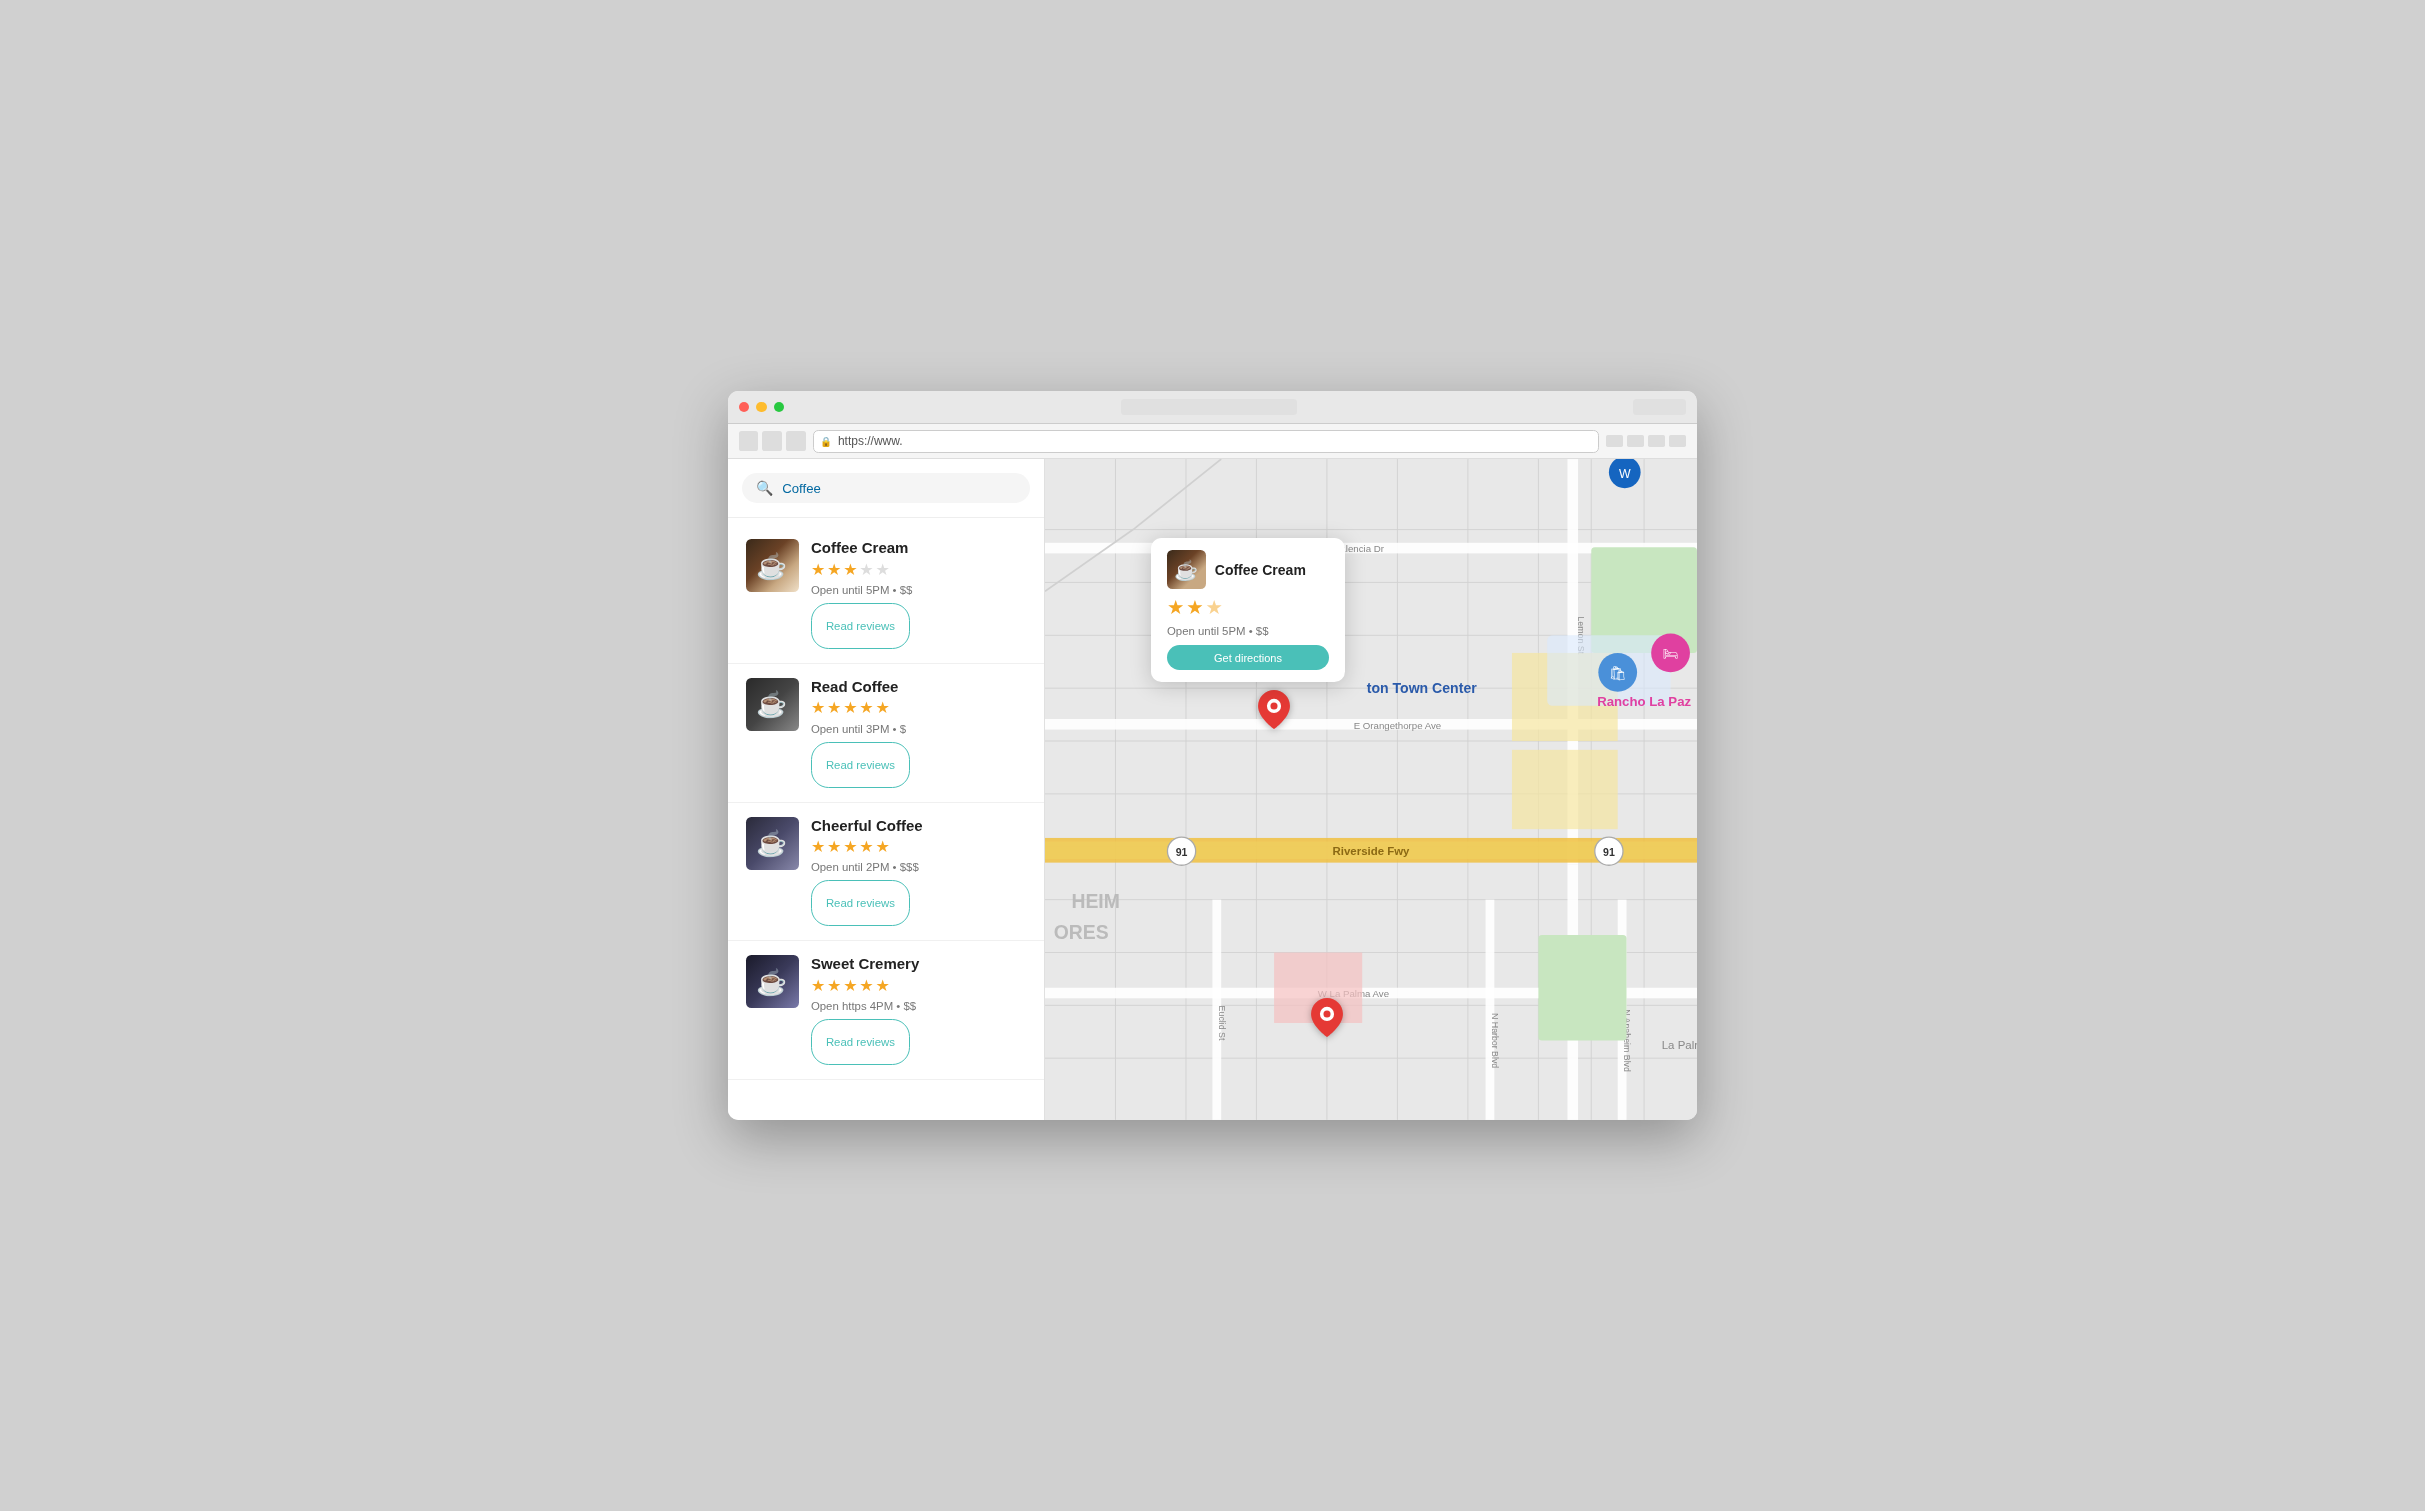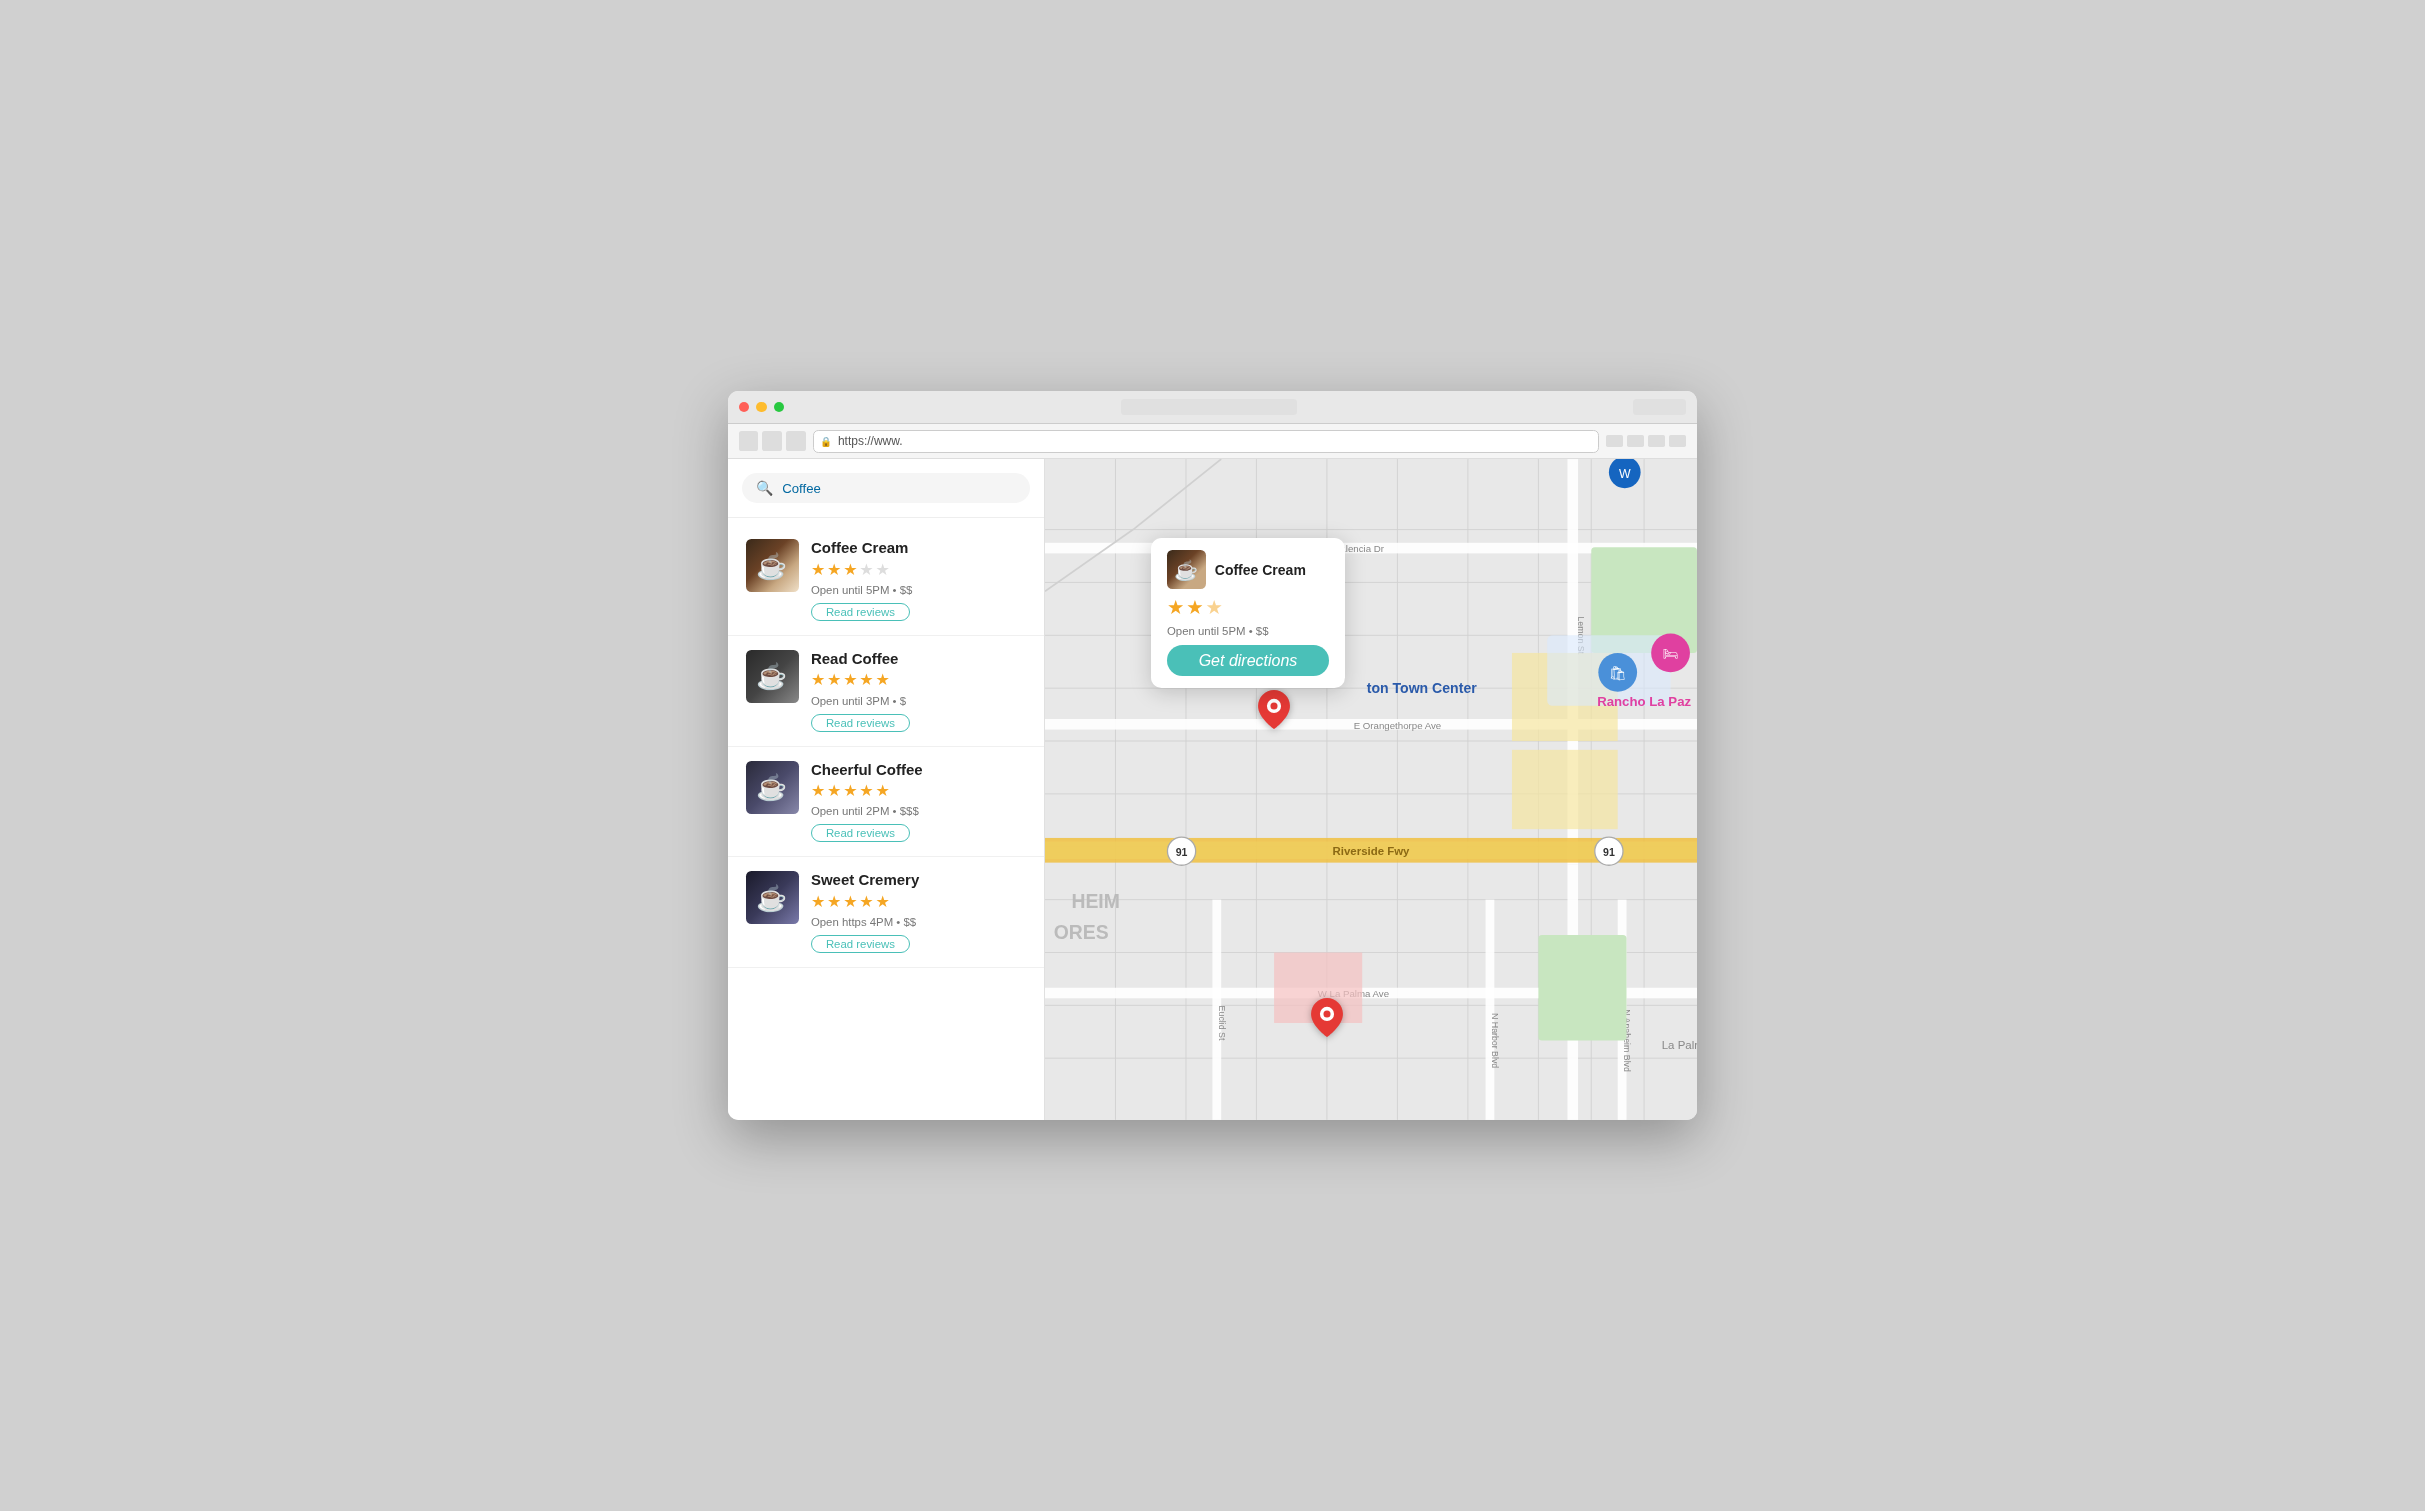--- a/index.html
+++ b/index.html
@@ -217,21 +217,21 @@
       color: #777;
       margin-bottom: 7px;
     }
 
     .read-reviews-btn {
       display: inline-block;
       border: 1.3px solid #4ac0b8;
       color: #4ac0b8;
       background: white;
       border-radius: 17.6px;
-      padding: 2px 14px;
+      padding: 16px 14px;
       font-size: 11.4px;
       cursor: pointer;
       transition: background 0.15s;
     }
 
     
     .map-area {
       flex: 1;
       position: relative;
       overflow: hidden;
@@ -293,26 +293,25 @@
       color: #777;
       margin-bottom: 8.8px;
     }
 
     .get-directions-btn {
       background: #4ac0b8;
       color: white;
       border: none;
       border-radius: 17.6px;
       padding: 6.2px 17.6px;
-      font-size: 16px;
+      font-size: 11px;
       font-weight: 500;
       cursor: pointer;
       width: 100%;
       transition: background 0.15s;
-      font-style: italic;
     }
 
     
     .map-pin {
       position: absolute;
       transform: translate(-50%, -100%);
       cursor: pointer;
       z-index: 5;
     }
 

